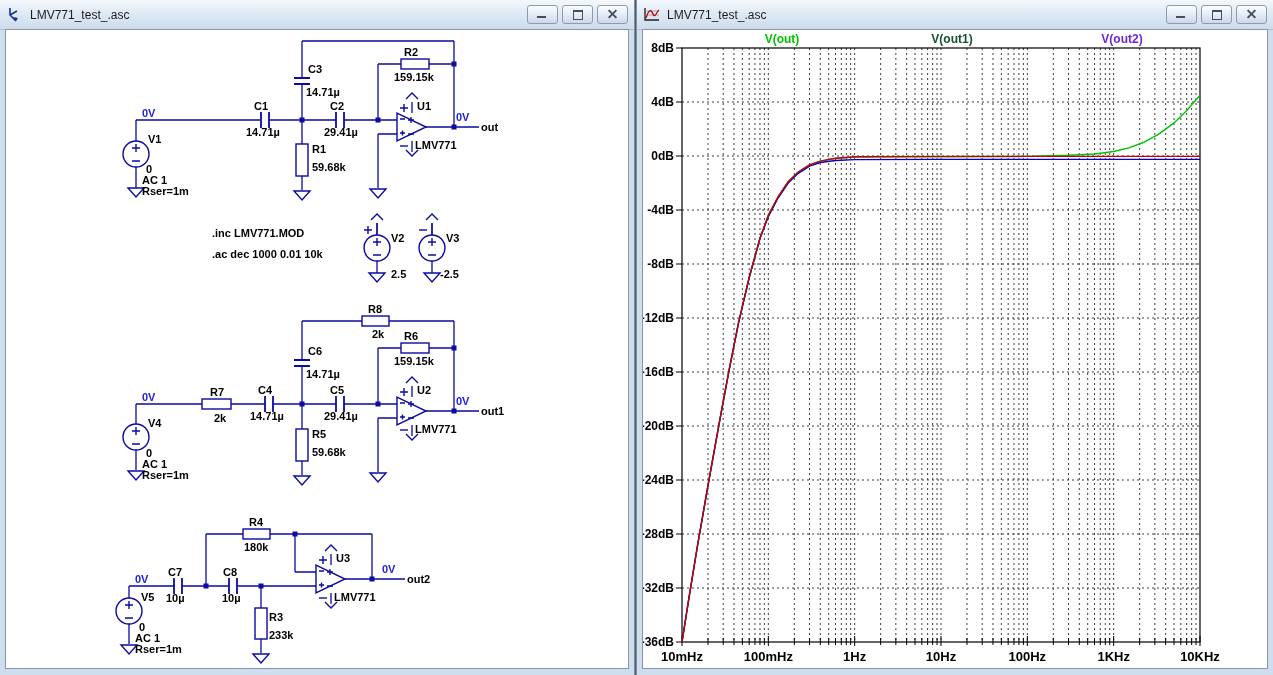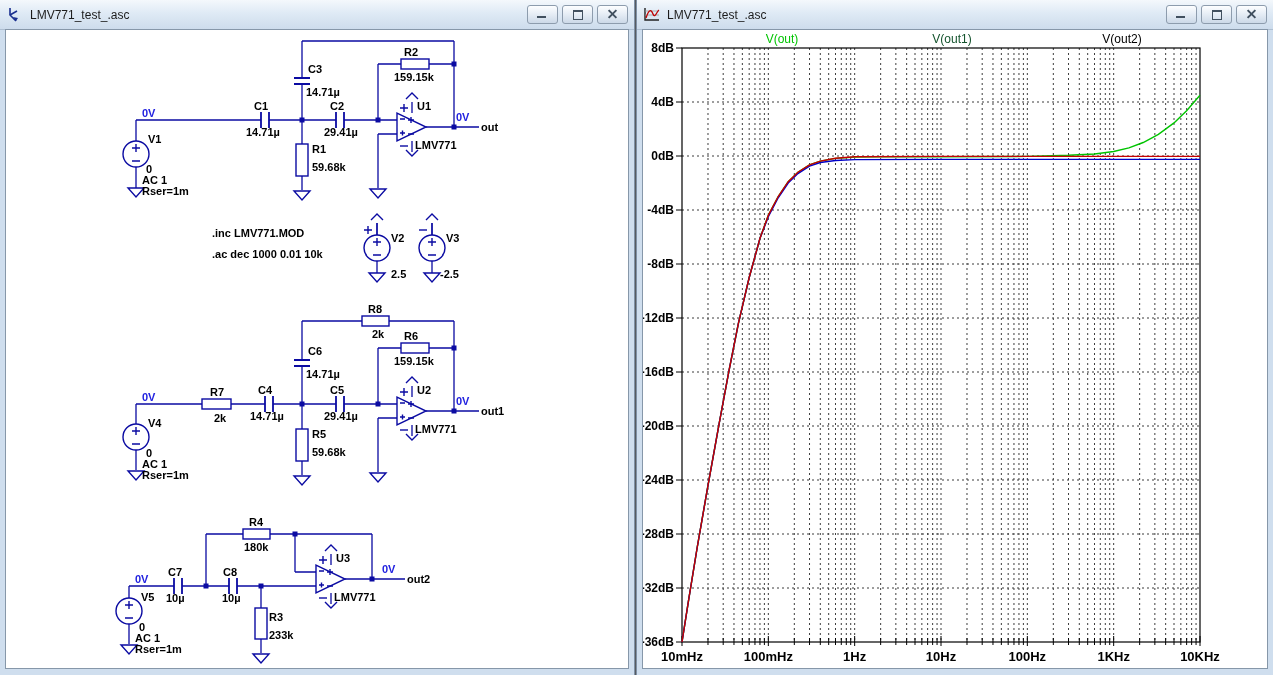--- a/index.html
+++ b/index.html
@@ -29,21 +29,21 @@
   .jn{fill:#0b0ba2;stroke:none;}
   .lbl{font-size:11px;font-weight:bold;fill:#000000;}
   .node{font-size:11px;font-weight:bold;fill:#2222e0;}
   
   .grid{stroke:#3d3d3d;stroke-width:1;stroke-dasharray:2 3;fill:none;}
   .frame{stroke:#000;stroke-width:1.2;fill:none;}
   .tick{stroke:#000;stroke-width:1;}
   .ylab{font-size:12px;font-weight:bold;fill:#000;}
   .xlab{font-size:13px;font-weight:bold;fill:#000;}
   .legend{position:absolute;top:2px;left:0;width:100%;height:16px;}
-  .legend-item{position:absolute;transform:translateX(-50%);font-size:12px;font-weight:normal;white-space:nowrap;}
+  .legend-item{position:absolute;transform:translateX(-50%);font-size:12px;font-weight:bold;white-space:nowrap;}
 </style>
 </head>
 <body>
 
 <div class="window" id="win-left">
   <div class="titlebar">
     <svg class="title-icon" viewBox="0 0 18 16">
       <path d="M4,1 L4,8 L10,14" stroke="#1a2f8f" stroke-width="1.6" fill="none"></path>
       <path d="M4,8 L11,4" stroke="#1a2f8f" stroke-width="1.6" fill="none"></path>
       <path d="M10,14 L7,10 L12,11 Z" fill="#1a2f8f"></path>
@@ -264,21 +264,21 @@
       <div class="winbtn">
           <span class="x1"></span>
           <span class="x2"></span>
         </div>
     </div>
   </div>
   <div class="content">
     <div class="legend">
       <span class="legend-item" style="left: 139px; color: rgb(0, 196, 0);">V(out)</span>
       <span class="legend-item" style="left: 309px; color: #14532d;">V(out1)</span>
-      <span class="legend-item" style="left: 479px; color: #000000;">V(out2)</span>
+      <span class="legend-item" style="left: 479px; color: #6d28d9;">V(out2)</span>
     </div>
     <svg id="plot-svg" width="623" height="638" viewBox="0 0 623 638">
         <line x1="39" y1="72" x2="557" y2="72" class="grid"></line>
         <line x1="39" y1="126" x2="557" y2="126" class="grid"></line>
         <line x1="39" y1="180" x2="557" y2="180" class="grid"></line>
         <line x1="39" y1="234" x2="557" y2="234" class="grid"></line>
         <line x1="39" y1="288" x2="557" y2="288" class="grid"></line>
         <line x1="39" y1="342" x2="557" y2="342" class="grid"></line>
         <line x1="39" y1="396" x2="557" y2="396" class="grid"></line>
         <line x1="39" y1="450" x2="557" y2="450" class="grid"></line>

